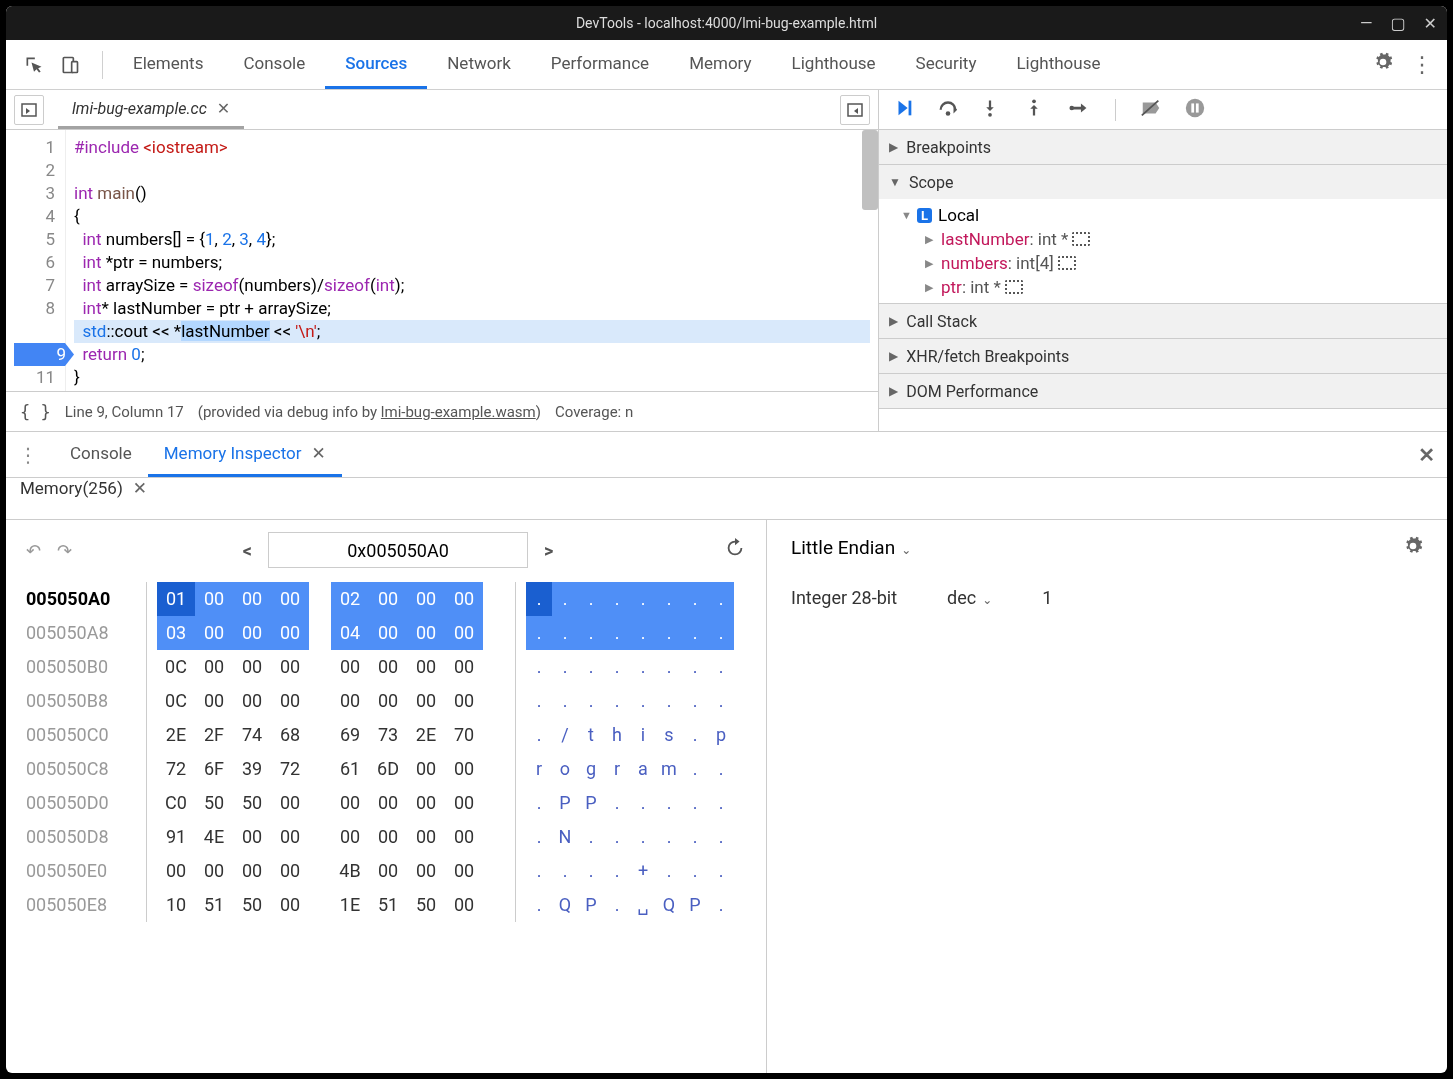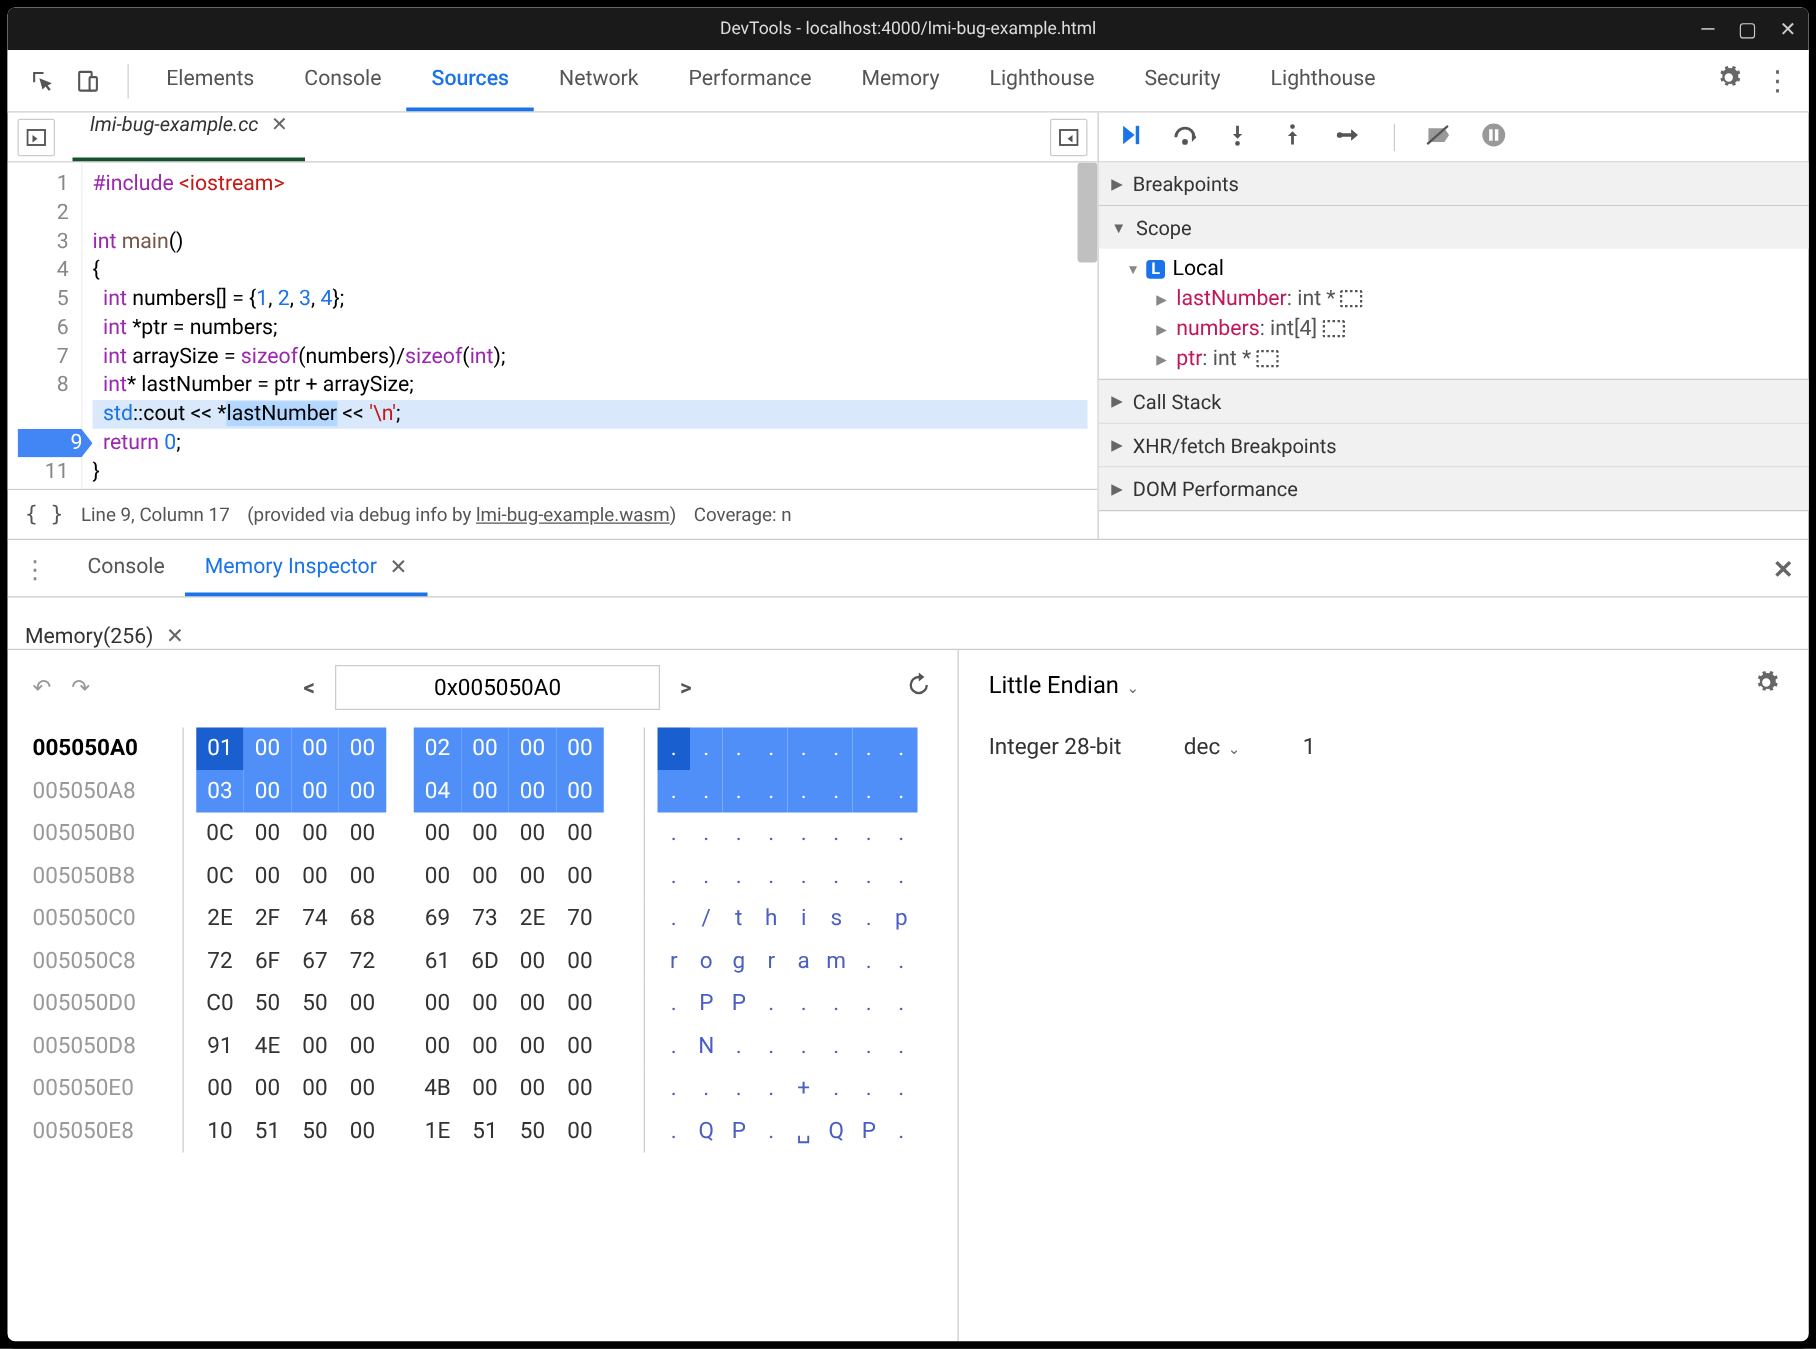--- a/index.html
+++ b/index.html
@@ -16,21 +16,21 @@
 .tab{padding:0 20px;display:flex;align-items:center;font-size:17px;color:#555;cursor:pointer;border-bottom:3px solid transparent}
 .tab.active{color:#1a73e8;border-bottom-color:#1a73e8;font-weight:500}
 .toolbar .right{margin-left:auto;display:flex;gap:18px;color:#666}
 .toolbar .right svg{width:20px;height:20px}
 
 .main{flex:1;display:flex;flex-direction:column;min-height:0}
 .upper{height:342px;display:flex;border-bottom:1px solid #ccc}
 .sources-left{flex:1;display:flex;flex-direction:column;min-width:0;border-right:1px solid #ccc}
 .file-tabs{height:40px;display:flex;align-items:center;border-bottom:1px solid #ccc;padding:0 8px}
 .file-tabs .ftbtn{width:30px;height:30px;border:1px solid #ccc;border-radius:2px;display:flex;align-items:center;justify-content:center;margin-right:14px}
-.file-tab{display:flex;align-items:flex-start;padding:0 14px;height:100%;font-size:16px;color:#333;border-bottom:3px solid #14532d;font-style:italic}
+.file-tab{display:flex;align-items:center;padding:0 14px;height:100%;font-size:16px;color:#333;border-bottom:3px solid #a3a3a3;font-style:italic}
 .file-tab .close{margin-left:10px;color:#666;font-style:normal}
 .file-tabs .play-right{margin-left:auto;width:30px;height:30px;border:1px solid #ccc;border-radius:2px;display:flex;align-items:center;justify-content:center}
 .editor{flex:1;display:flex;font-family:"DejaVu Sans Mono",Menlo,monospace;font-size:17px;line-height:23px;overflow:hidden;position:relative}
 .gutter{width:60px;text-align:right;padding-right:10px;color:#888;background:#fff;border-right:1px solid #eee;padding-top:6px}
 .code{flex:1;padding:6px 8px;white-space:pre;position:relative}
 .bp-marker{position:absolute;left:-60px;width:60px;height:23px;background:#4285f4;color:#fff;display:flex;align-items:center;justify-content:flex-end;padding-right:8px;clip-path:polygon(0 0,85% 0,100% 50%,85% 100%,0 100%)}
 .kw{color:#9c27b0}.num{color:#1a73e8}.str{color:#c41a16}.fn{color:#795548}.ns{color:#1a73e8}
 .sel{background:#b3d7ff}
 .editor-scroll{position:absolute;right:0;top:0;width:16px;height:80px;background:#c0c0c0;border-radius:3px}
 .status{height:40px;border-top:1px solid #ccc;display:flex;align-items:center;padding:0 14px;font-size:15px;color:#555;gap:14px;overflow:hidden;white-space:nowrap}
@@ -52,21 +52,21 @@
 .vname{color:#c2185b}.vtype{color:#555}
 .memicon{display:inline-block;width:18px;height:14px;border:2px dotted #555;border-radius:2px;margin-left:4px;vertical-align:middle}
 
 .lower{flex:1;display:flex;flex-direction:column;min-height:0}
 .drawer-tabs{height:46px;display:flex;align-items:center;border-bottom:1px solid #ccc;padding:0 12px}
 .drawer-tabs .menu3{color:#888;margin-right:16px;font-size:20px}
 .dtab{padding:0 16px;height:100%;display:flex;align-items:center;font-size:17px;color:#555;cursor:pointer;border-bottom:3px solid transparent}
 .dtab.active{color:#1a73e8;border-bottom-color:#1a73e8}
 .dtab .close{margin-left:10px;color:#666}
 .drawer-tabs .closex{margin-left:auto;color:#666;font-size:20px;font-weight:bold}
-.mem-tab-row{height:42px;display:flex;align-items:flex-end;padding:0 14px;border-bottom:1px solid #ccc}
+.mem-tab-row{height:42px;display:flex;align-items:flex-start;padding:0 14px;border-bottom:1px solid #ccc}
 .mem-tab{font-size:17px;color:#333}
 .mem-tab .close{margin-left:10px;color:#666}
 .mem-body{flex:1;display:flex;min-height:0}
 .mem-left{flex:1;display:flex;flex-direction:column;border-right:1px solid #ccc;padding:12px 20px}
 .mem-nav{display:flex;align-items:center;gap:16px;margin-bottom:14px}
 .mem-nav .undo{color:#999;font-size:18px}
 .mem-nav .arrow{color:#555;font-size:18px;font-weight:bold}
 .mem-nav input{width:260px;height:36px;border:1px solid #ccc;text-align:center;font-size:18px;font-family:inherit}
 .mem-nav .refresh{color:#555}
 .mem-nav .spacer{flex:1}
@@ -457,21 +457,21 @@
                     <span class="ach">p</span>
                   </div>
                 </div>
                 <div class="hex-row">
                   <span class="addr">005050C8</span>
                   <span class="vsep"></span>
                   <div class="bytes">
                     <div class="bytegrp">
                       <span class="byte">72</span>
                       <span class="byte">6F</span>
-                      <span class="byte">67</span>
+                      <span class="byte">39</span>
                       <span class="byte">72</span>
                     </div>
                     <div class="bytegrp">
                       <span class="byte">61</span>
                       <span class="byte">6D</span>
                       <span class="byte">00</span>
                       <span class="byte">00</span>
                     </div>
                   </div>
                   <span class="vsep"></span>

